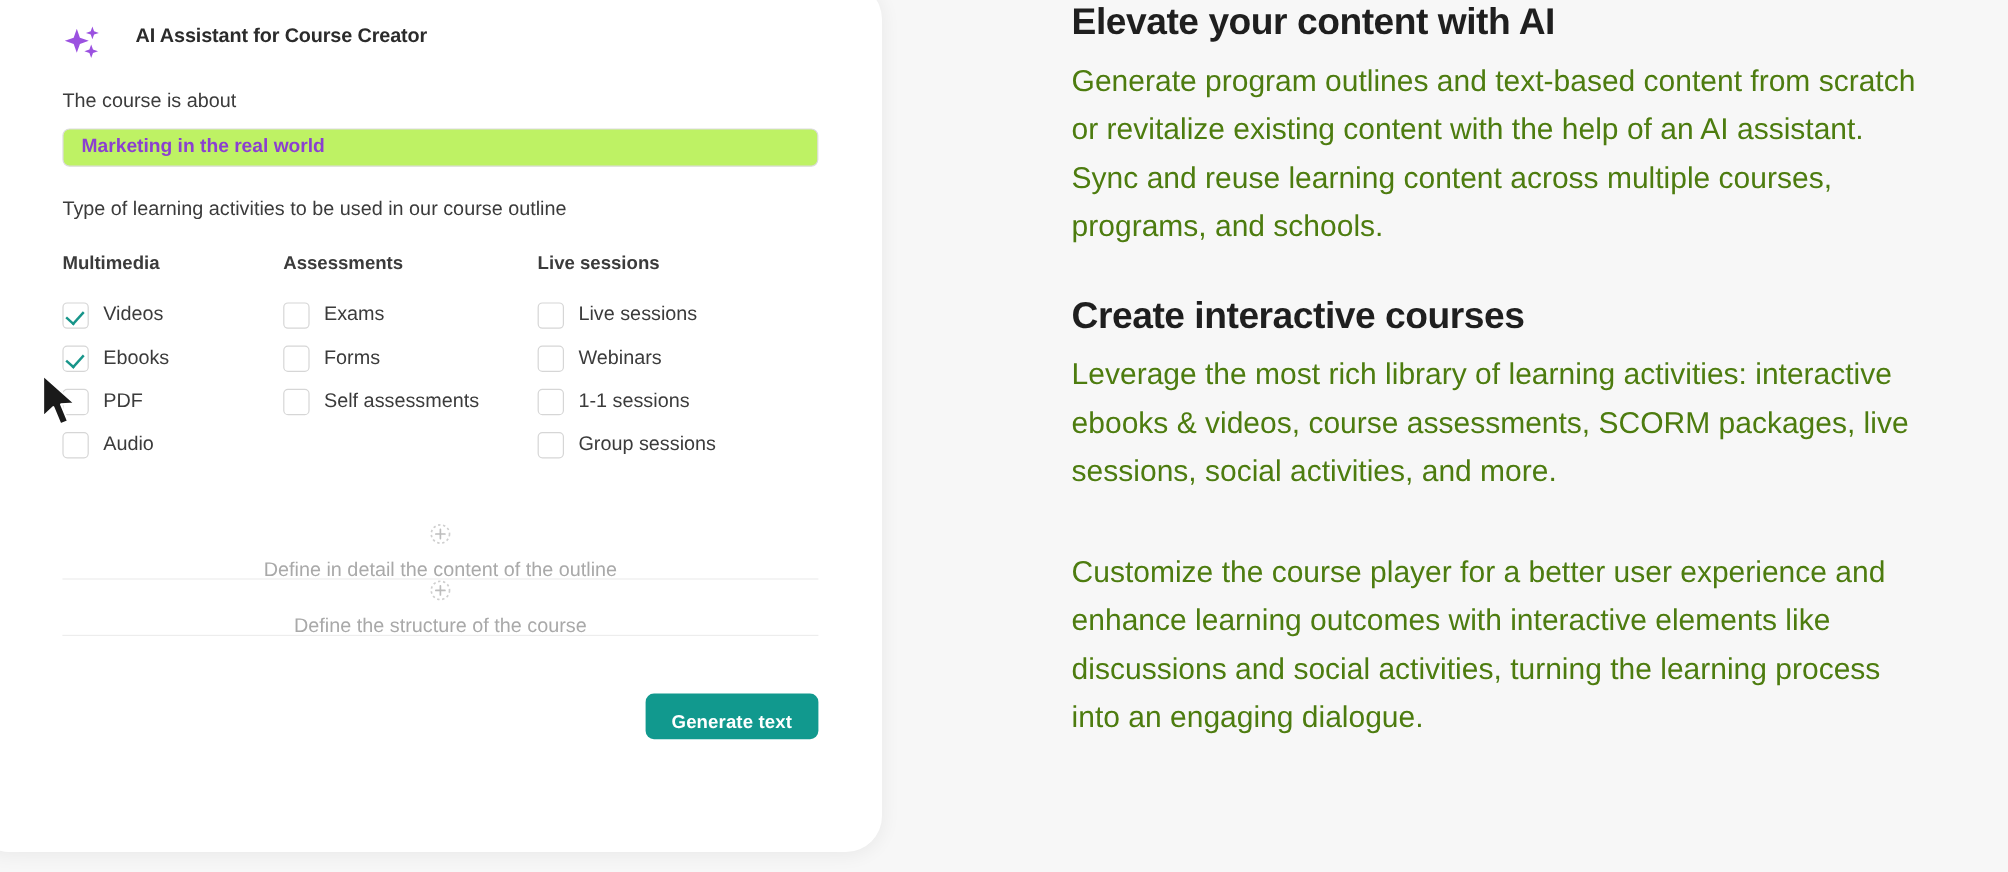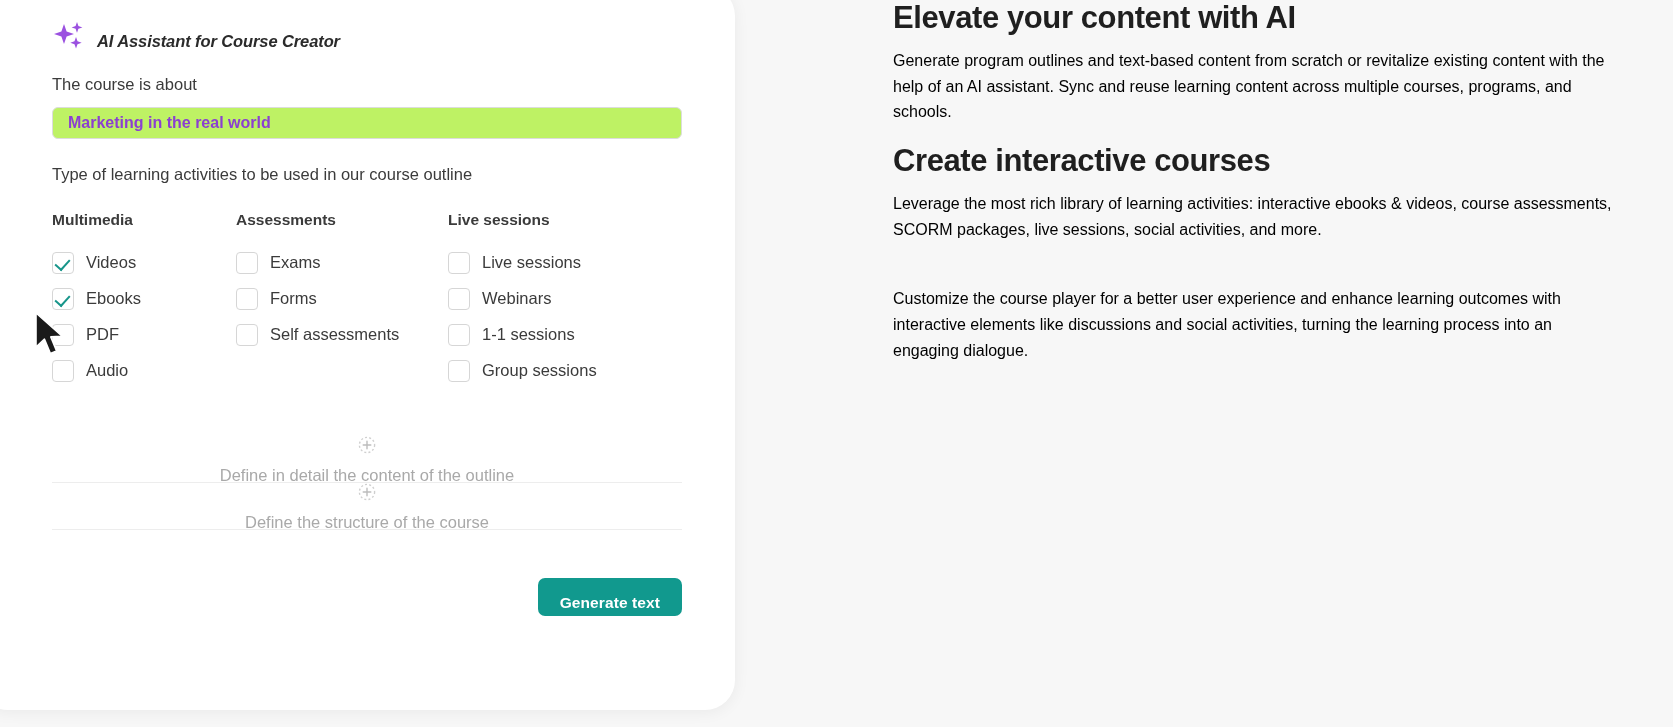--- a/index.html
+++ b/index.html
@@ -35,24 +35,23 @@
   .card-inner {
     position: absolute;
     left: 74px;
     top: 35px;
     width: 630px;
   }
 
   
   .app-header {
     display: flex;
-    align-items: flex-end;
-    gap: 11px;
+    align-items: flex-start;
+    gap: 27px;
     height: 30px;
-    font-style: italic;
   }
   .sparkle-icon { width: 34px; height: 30px; display:block; flex: 0 0 auto; }
   .app-title {
     font-size: 16.5px;
     font-weight: bold;
     color: #2b2b2b;
     letter-spacing: -0.1px;
     white-space: nowrap;
   }
 
@@ -200,28 +199,28 @@
   .feature { margin-bottom: 0; }
   .feature-title {
     font-size: 31px;
     font-weight: bold;
     color: #1f1f1f;
     letter-spacing: -0.4px;
     line-height: 1.15;
     margin: 0;
   }
   .feature-body {
-    font-size: 16px;
-    color: #000000;
+    font-size: 25px;
+    color: #4d7c0f;
     line-height: 1.62;
     margin: 12px 0 0 0;
     max-width: 720px;
   }
   .f1 { margin-top: 0; }
-  .f2 { margin-top: 18px; }
+  .f2 { margin-top: 35px; }
   .f3 { margin-top: 43px; }
 </style>
 </head>
 <body>
 
 <div id="root">
 
   <div class="card">
     <div class="card-inner">
 

